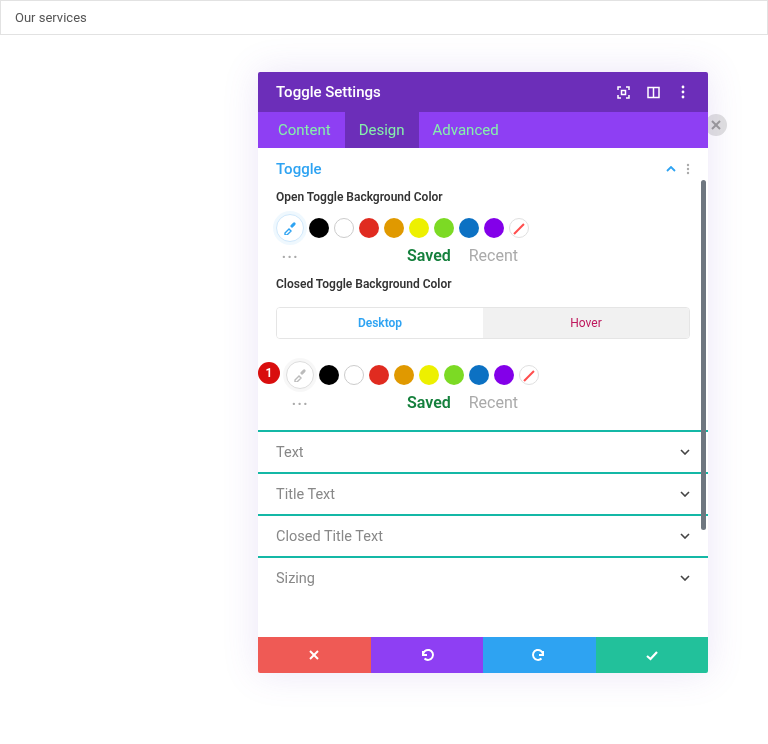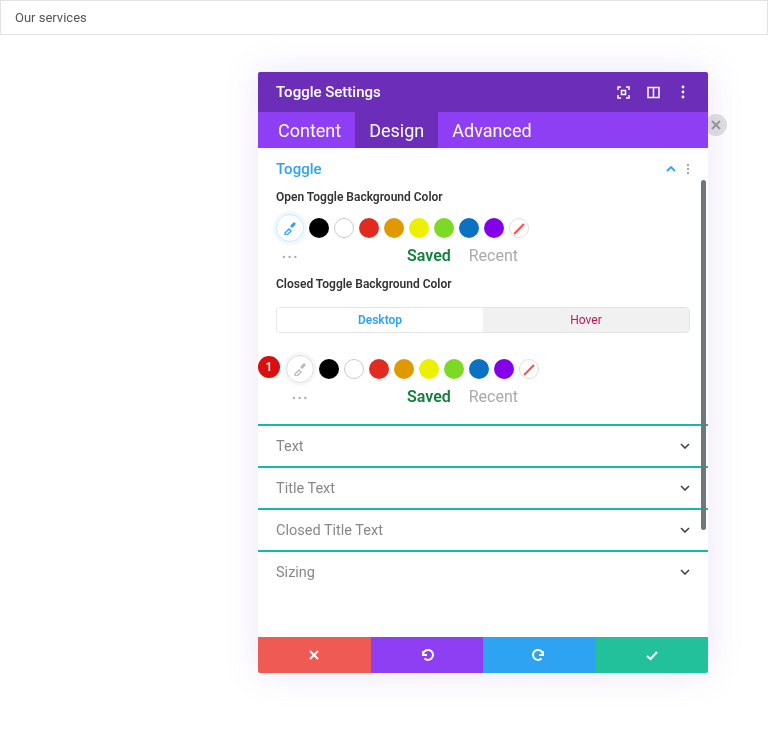--- a/index.html
+++ b/index.html
@@ -46,21 +46,21 @@
     color: #fff;
     cursor: pointer;
   }
   .tabs {
     background: #8e3ff3;
     height: 36px;
     display: flex; align-items: stretch;
     padding: 0 6px;
   }
   .tab {
-    color: #ffffff; font-size: 18px;
+    color: #86efac; font-size: 15px;
     display: flex; align-items: center;
     padding: 8px 14px;
     cursor: pointer;
     position: relative;
   }
   .tab.active {
     background: #6c2eb9;
   }
   .close-behind {
     position: absolute;
@@ -137,21 +137,21 @@
   .sr-recent { color: #aaa; cursor:pointer; }
 
   
   .under-row {
     display:flex; justify-content:space-between; align-items:center;
     padding: 2px 190px 8px 18px;
   }
 
   .dh-pill {
     margin: 6px 18px 14px 18px;
-    height: 26px;
+    height: 32px;
     border-radius: 4px;
     display: flex; align-items: stretch;
     overflow: hidden;
     border: 1px solid #e5e5e5;
     justify-content: flex-end;
   }
   .dh-half {
     flex:1; display:flex; align-items:center; justify-content:center;
     font-size: 12px; cursor:pointer;
   }

